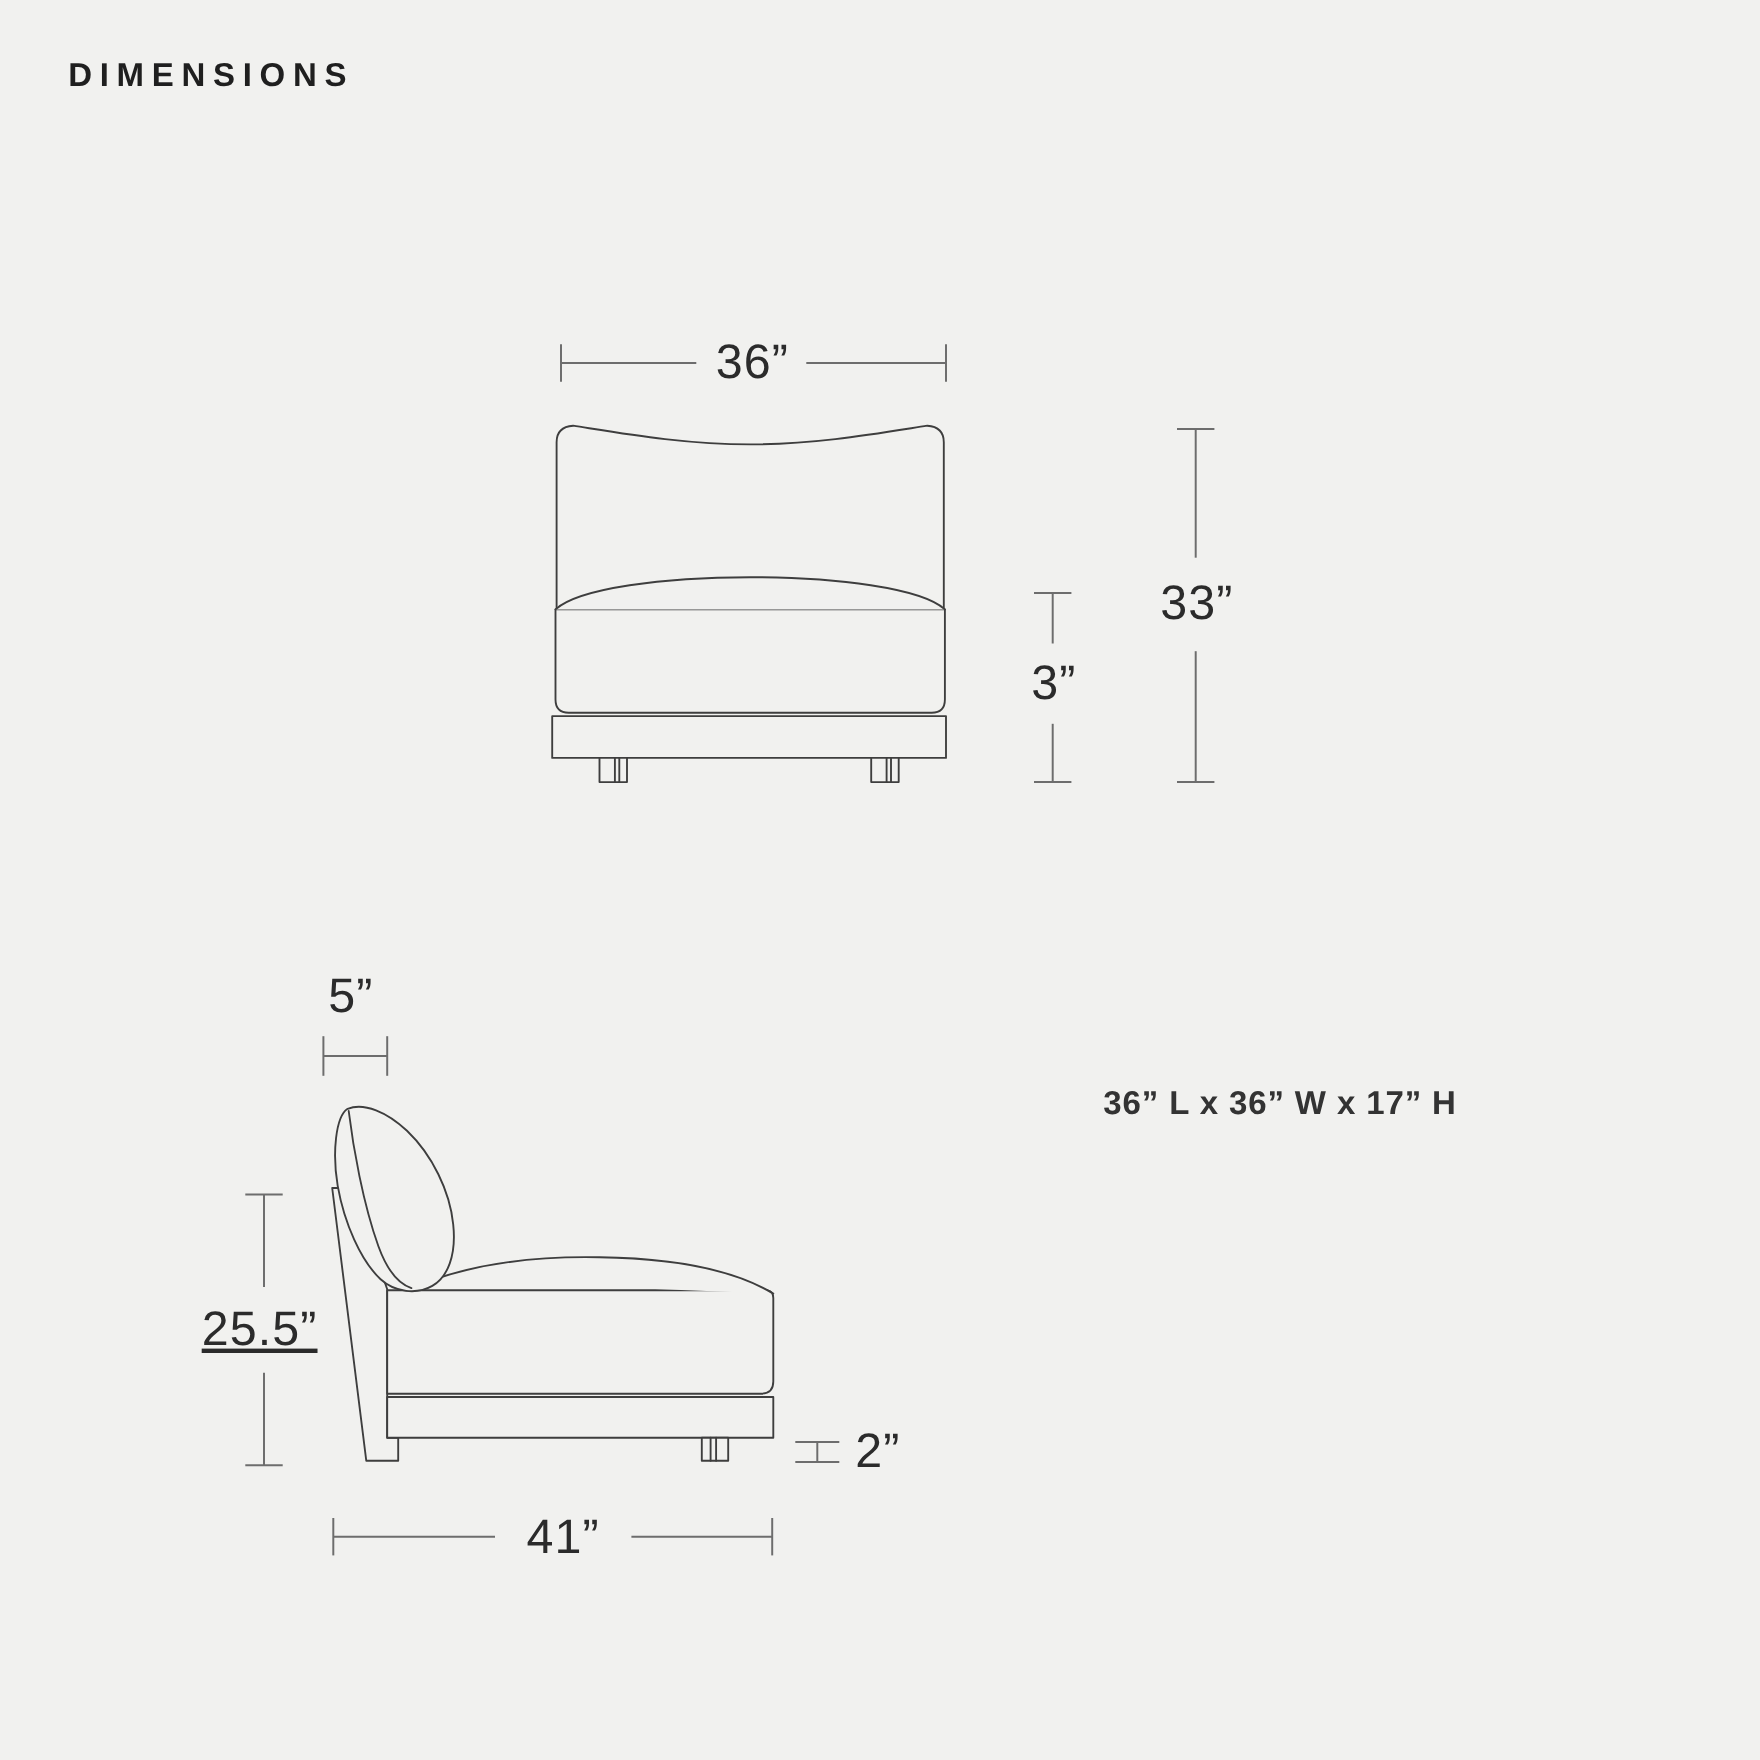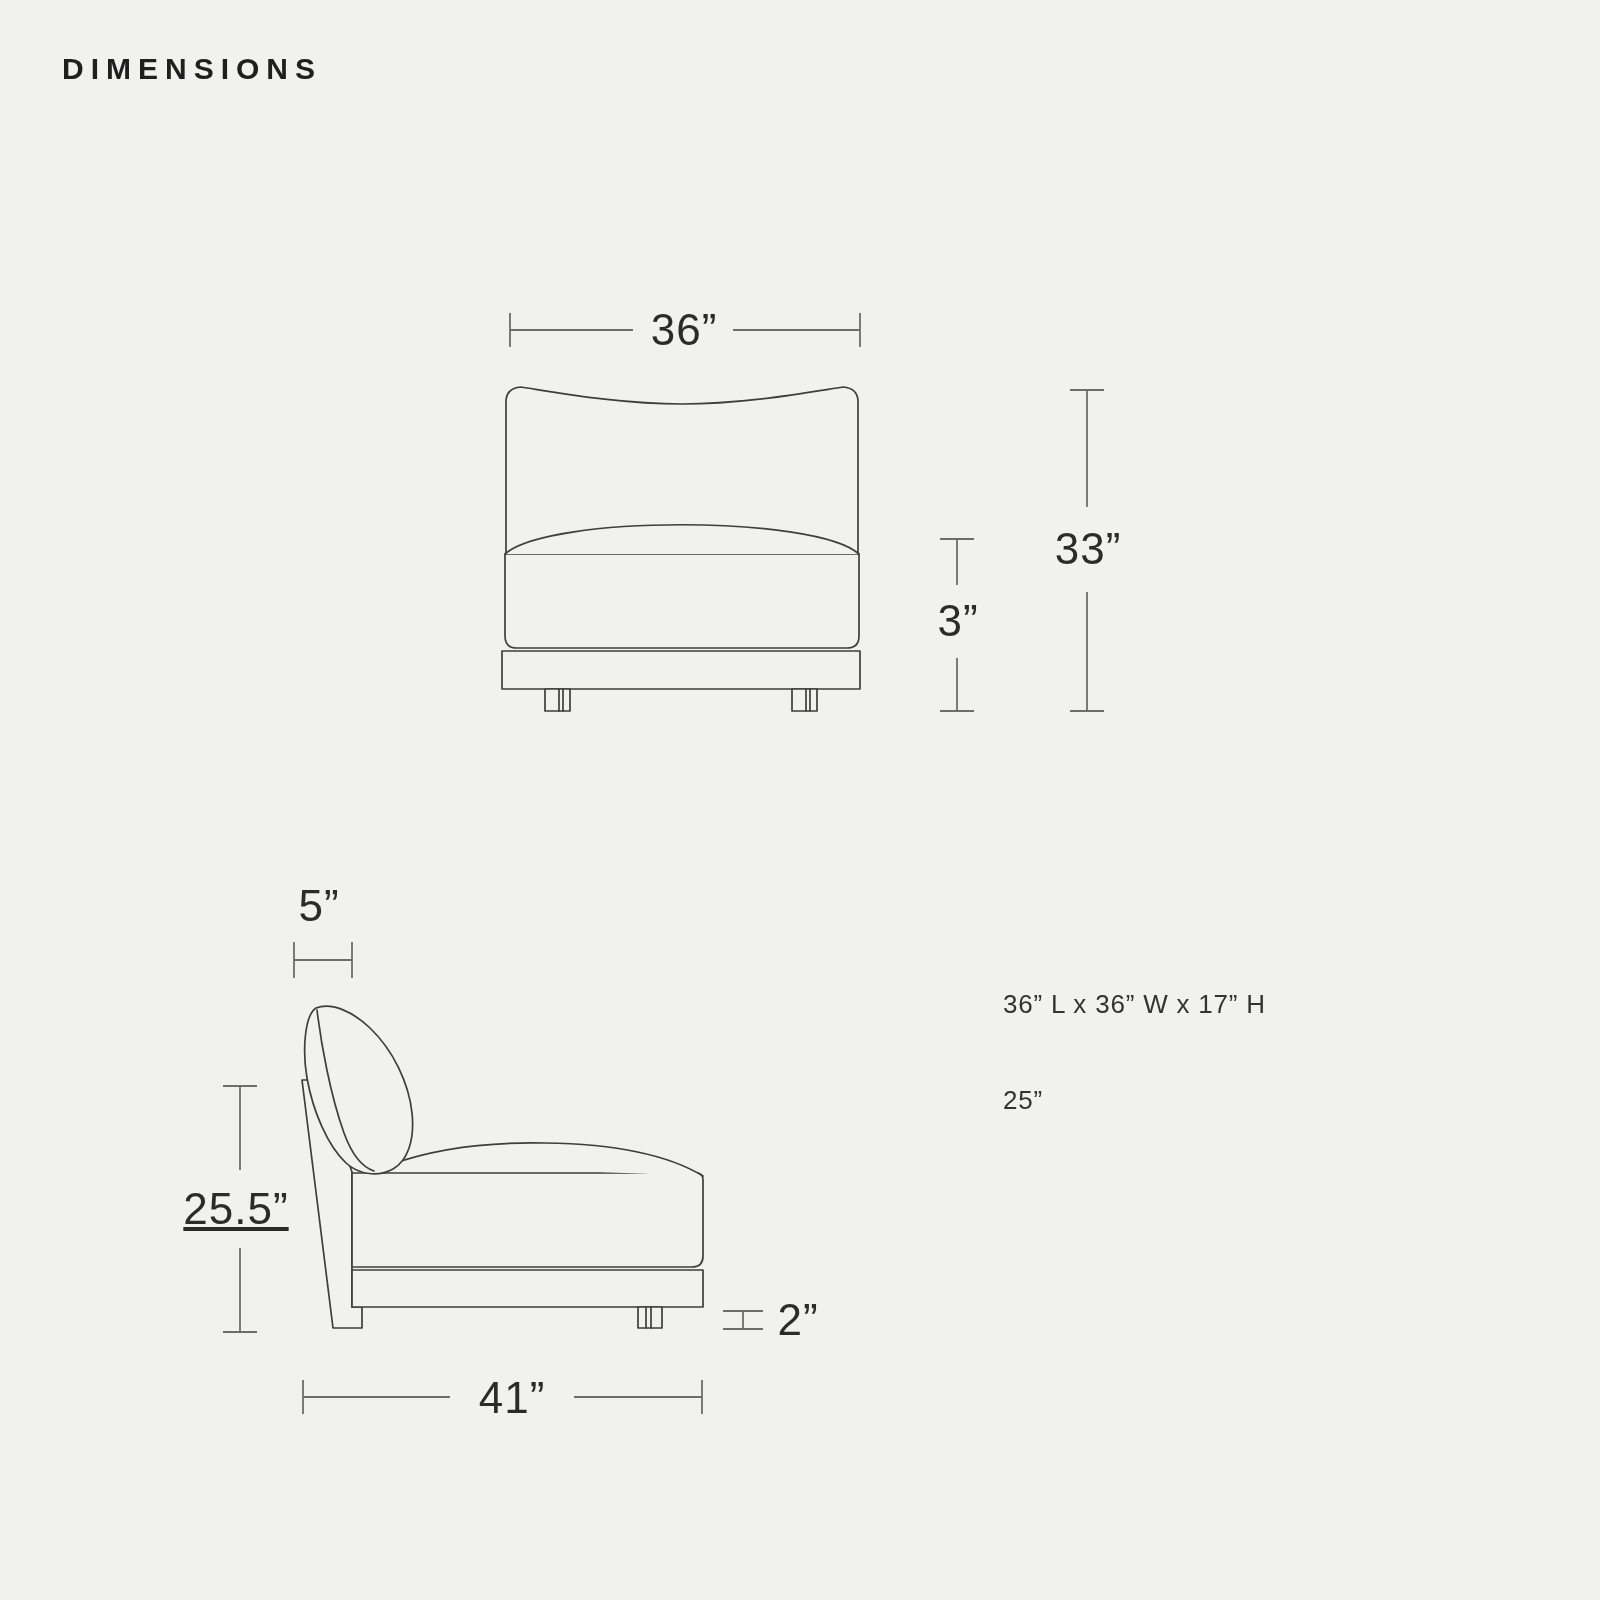--- a/index.html
+++ b/index.html
@@ -23,21 +23,21 @@
   }
   .specs{
     position:absolute;left:1003px;top:984px;width:520px;
   }
   .spec-section{margin-bottom:56px;}
   .spec-heading{
     font-size:27px;font-weight:700;letter-spacing:3.5px;color:#222222;
     line-height:40px;margin-bottom:10px;white-space:nowrap;
   }
   .spec-value,.spec-line{
-    font-size:26px;font-weight:400;color:#333333;letter-spacing:0.8px;
+    font-size:30px;font-weight:700;color:#333333;letter-spacing:0.8px;
     line-height:40px;white-space:nowrap;
   }
   .spec-line{margin-bottom:17px;}
   .spec-line:last-child{margin-bottom:0;}
 </style>
 </head>
 <body>
 
 <div class="stage">
 
@@ -148,17 +148,16 @@
   <div class="dim-label" style="left:319px;top:906px;">5”</div>
   <div class="dim-label" style="left:236px;top:1209px;text-decoration:underline;">25.5”</div>
   <div class="dim-label" style="left:512px;top:1398px;">41”</div>
   <div class="dim-label" style="left:798px;top:1320px;">2”</div>
 
   <div class="specs">
     <div class="spec-section">
       <div class="spec-value">36” L x 36” W x 17” H</div>
     </div>
     <div class="spec-section">
-      <div class="spec-value">25”</div>
     </div>
   </div>
 
 </div>
 
 </body></html>

